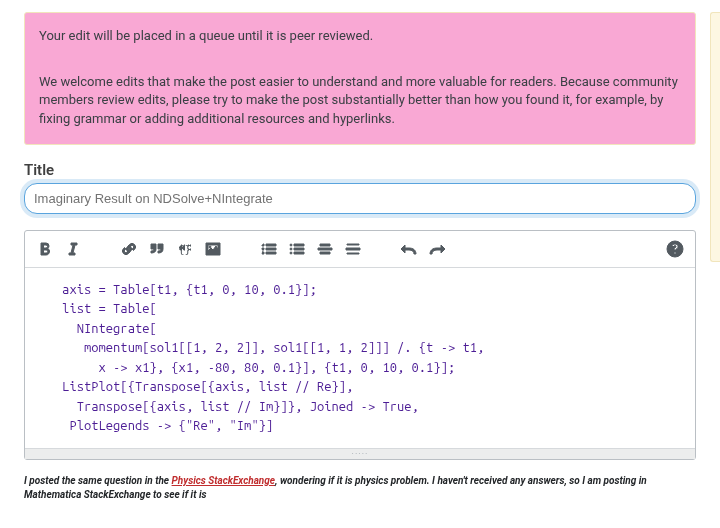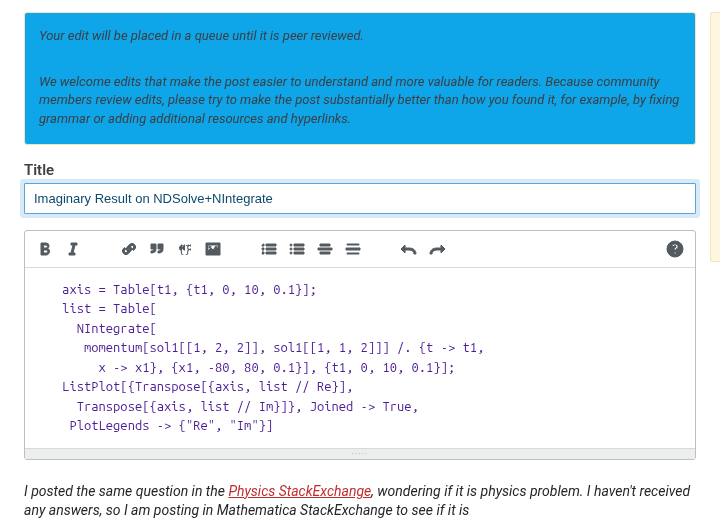--- a/index.html
+++ b/index.html
@@ -21,45 +21,44 @@
     height: 250px;
     background: #fdf7e2;
     border: 1px solid #f1e5bc;
     border-right: none;
     border-radius: 3px 0 0 3px;
   }
   .main {
     padding: 12px 24px 0 24px;
   }
   .notice {
-    background: #0ea5e9;
+    background: #f9a8d4;
     border: 1px solid #f1e5bc;
     border-radius: 3px;
     padding: 14px 14px 16px 14px;
     margin-bottom: 16px;
     color: #3b4045;
-    font-style: italic;
   }
   .notice p { margin: 0; line-height: 1.4; font-size: 13px; color: #3b4045;}
   .notice p + p { margin-top: 28px; }
   .field-label {
     font-weight: 600;
     font-size: 15px;
     color: #404040;
     margin-bottom: 4px;
   }
   .title-input {
     width: 100%;
     padding: 7px 9px;
     font-size: 13px;
     border: 1px solid #59a4de;
-    border-radius: 1px;
+    border-radius: 13px;
     box-shadow: 0 0 0 4px rgba(0,116,204,0.15);
     outline: none;
-    color: #0c4a6e;
+    color: #737373;
     margin-bottom: 16px;
   }
   .editor {
     border: 1px solid #babfc4;
     border-radius: 3px;
   }
   .toolbar {
     display: flex;
     align-items: center;
     padding: 4px 6px;
@@ -95,25 +94,26 @@
     border-top: 1px solid #d6d9dc;
     cursor: s-resize;
     display: flex;
     align-items: center;
     justify-content: center;
     color: #9fa6ad;
     font-size: 9px;
     letter-spacing: 1px;
   }
   .preview {
-    margin-top: 22px;
-    font-size: 14px;
+    margin-top: 14px;
+    font-size: 10px;
     line-height: 1.4;
     font-style: italic;
     color: #232629;
+    font-weight: bold;
   }
   .preview a {
     color: #c02d2e;
     text-decoration: underline;
     font-style: italic;
   }
 </style>
 </head>
 <body>
 

